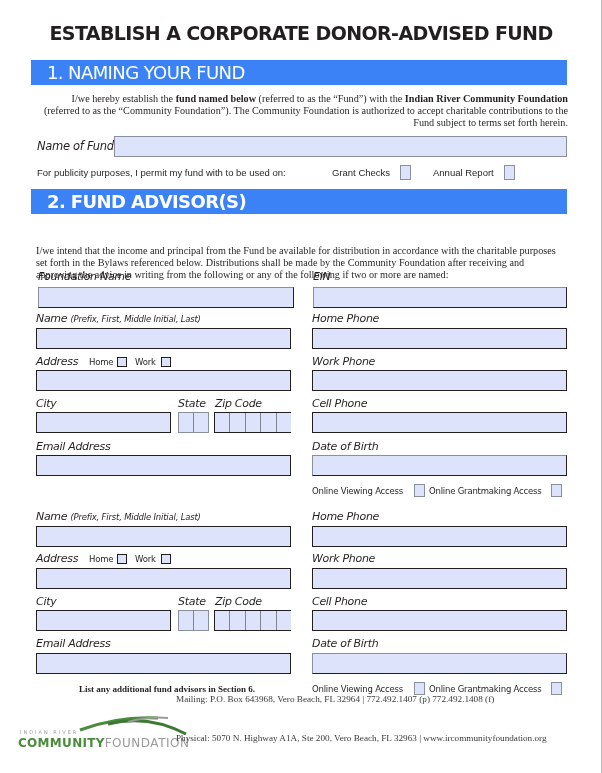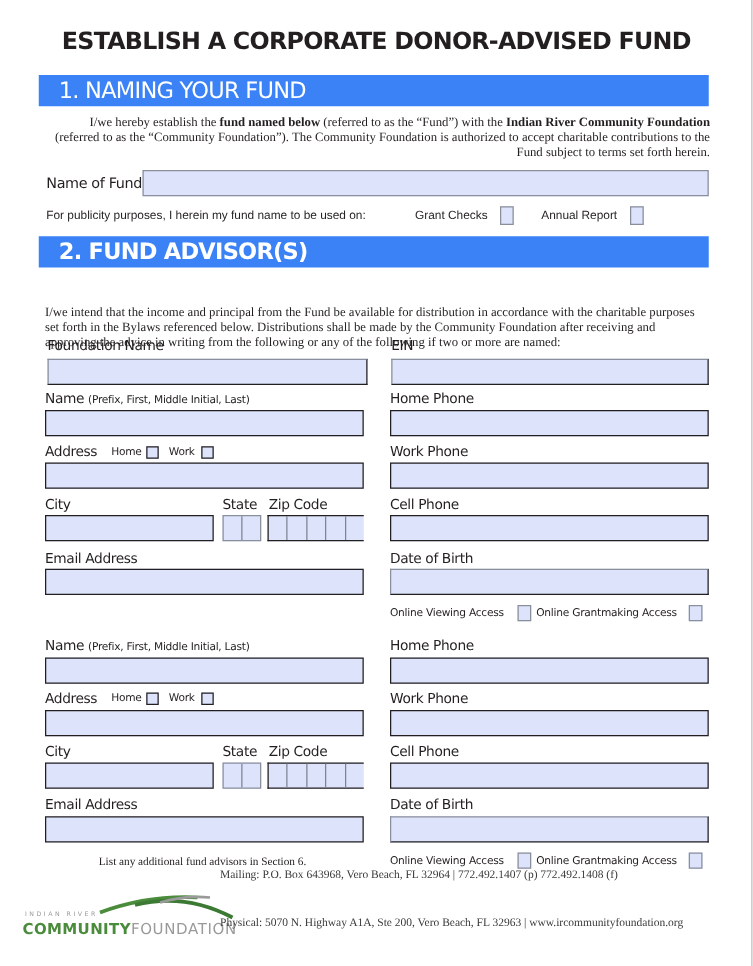--- a/index.html
+++ b/index.html
@@ -15,55 +15,55 @@
   }
   .section-bar {
     left:31px; width:536px; height:25px; background:#3b82f6; color:#ffffff;
     font-family: "DejaVu Sans", sans-serif; font-size:18px; letter-spacing:-0.6px;
     line-height:25px; padding-left:16px; box-sizing:border-box;
   }
   .para {
     left:36px; width:532px; font-family: "Liberation Serif", serif; font-size:10.2px; line-height:12.2px; color:#231f20;
   }
   .para b { font-weight:bold; }
-  .label { font-family:"DejaVu Sans", sans-serif; font-size:11px; color:#231f20; letter-spacing:-0.3px; white-space:nowrap; }
+  .label { font-family:"DejaVu Sans", sans-serif; font-size:11px; color:#231f20; letter-spacing:-0.3px; white-space:nowrap;font-style:italic; }
   .label small { font-size:8.5px; letter-spacing:-0.2px; }
   .small-label { font-family:"DejaVu Sans", sans-serif; font-size:8.5px; color:#231f20; letter-spacing:-0.2px; white-space:nowrap; }
   .arial-small { font-family:"Liberation Sans", sans-serif; font-size:9.5px; color:#231f20; white-space:nowrap; }
   .field {
     background:#dce3fb; border:1.5px solid #231f20; box-sizing:border-box;
   }
   .field.inset { border-top-color:#8a8f9c; border-left-color:#8a8f9c; border-width:1px 1.5px 1.5px 1px; }
   .field.light { border:1px solid #8a8f9c; }
   .seg { display:flex; }
   .seg > div { flex:1; border-right:1px solid #7f8493; }
   .seg > div:last-child { border-right:none; }
   .cbox { background:#dce3fb; border:1px solid #8a8f9c; box-sizing:border-box; }
   .cbox.dark { border:1.5px solid #231f20; }
-  .footnote { font-family:"Liberation Serif", serif; font-weight:normal; font-size:9px; color:#231f20; white-space:nowrap; }
+  .footnote { font-family:"Liberation Serif", serif; font-weight:bold; font-size:9px; color:#231f20; white-space:nowrap; }
   .footer-text { font-family:"Liberation Serif", serif; font-size:9.2px; color:#3a3a3a; white-space:nowrap; }
   .logo-small { font-family:"DejaVu Sans", sans-serif; font-size:5px; letter-spacing:2px; color:#9a9a9a; }
   .logo-main { font-family:"DejaVu Sans", sans-serif; font-size:12px; font-weight:bold; color:#4a8c3c; letter-spacing:0.3px; white-space:nowrap; }
   .logo-main span { font-weight:normal; color:#9a9a9a; letter-spacing:0.5px; }
 </style>
 </head>
 <body>
 
 <div class="page-edge"></div>
 
 <div class="abs title">ESTABLISH A CORPORATE DONOR-ADVISED FUND</div>
 
 <div class="abs section-bar" style="top:60px;">1. NAMING YOUR FUND</div>
 
 <div class="abs para" style="top:93px;text-align:right;"><span>I/we hereby establish the </span><b>fund named below</b><span> (referred to as the “Fund”) with the </span><b>Indian River Community Foundation</b><span> (referred to as the “Community Foundation”). The Community Foundation is authorized to accept charitable contributions to the Fund subject to terms set forth herein.</span></div>
 
 <div class="abs label" style="left:37px; top:139px; font-size:11.5px;">Name of Fund</div>
 <div class="abs field light" style="left:114px; top:136px; width:453px; height:21px;"></div>
 
-<div class="abs arial-small" style="left:37px; top:167px;">For publicity purposes, I herein my fund name  to be used on:</div>
+<div class="abs arial-small" style="left:37px; top:167px;">For publicity purposes, I permit my fund with  to be used on:</div>
 <div class="abs arial-small" style="left:332px; top:167px;">Grant Checks</div>
 <div class="abs cbox" style="left:400px; top:165px; width:11px; height:15px;"></div>
 <div class="abs arial-small" style="left:433px; top:167px;">Annual Report</div>
 <div class="abs cbox" style="left:504px; top:165px; width:11px; height:15px;"></div>
 
 <div class="abs section-bar" style="top:189px;font-weight:bold;">2. FUND ADVISOR(S)</div>
 <div class="abs para" style="top:223px;margin-top:22px;">I/we intend that the income and principal from the Fund be available for distribution in accordance with the charitable purposes set forth in the Bylaws referenced below. Distributions shall be made by the Community Foundation after receiving and approving the advice in writing from the following or any of the following if two or more are named:</div>
 
 <div class="abs label" style="left:38px; top:270px;">Foundation Name</div>
 <div class="abs field inset" style="left:38px; top:287px; width:256px; height:21px;"></div>

